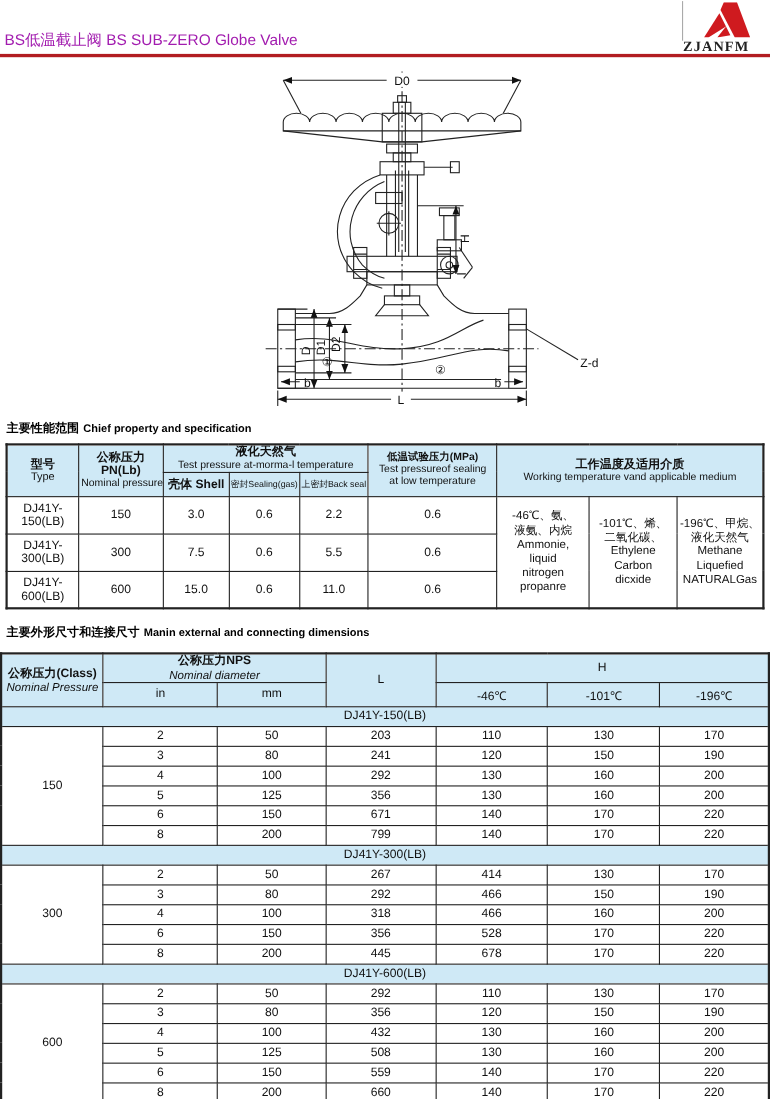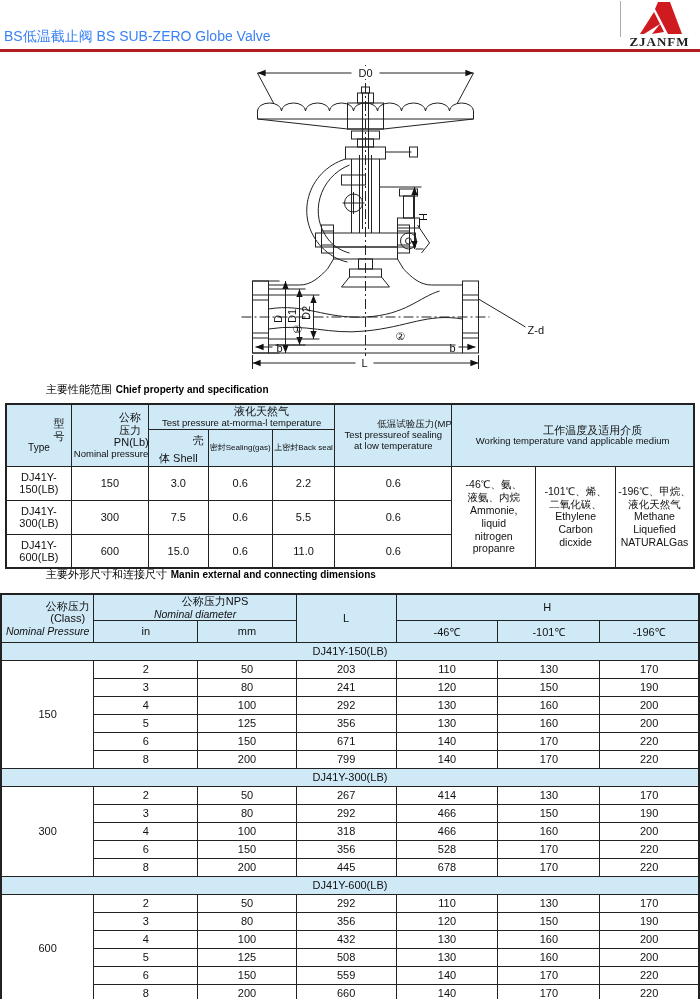--- a/index.html
+++ b/index.html
@@ -3,42 +3,42 @@
 <meta charset="utf-8">
 <style>
   * { margin:0; padding:0; box-sizing:border-box; }
   html,body { background:#fff; }
   body {
     width:700px; height:999px; position:relative; overflow:hidden;
     font-family:"Liberation Sans", sans-serif; color:#111;
   }
   
   .header { position:absolute; top:0; left:0; width:700px; height:49px; }
-  .doc-title { position:absolute; left:4px; bottom:3px; font-size:14px; color:#3b82f6; }
+  .doc-title { position:absolute; left:4px; bottom:3px; font-size:14px; color:#a21caf; }
   .company { position:absolute; right:88px; top:3px; text-align:center; line-height:1.05; }
   .company-cn { font-size:21px; font-weight:bold; letter-spacing:2px; }
   .company-en { font-size:11.5px; font-weight:bold; letter-spacing:.2px; margin-top:2px; }
   .logo { position:absolute; right:2px; top:1px; width:78px; height:36px;
-          border-left:1px solid #aaa; text-align:center; }
+          border-left:1px solid #aaa; }
   .logo svg { display:block; margin:1px auto 0; }
   .logo-text { font-family:"Liberation Serif", serif; font-weight:bold; font-size:13px; color:#222; letter-spacing:1px; }
   .red-rule { position:absolute; top:49px; left:0; width:700px; height:3px; background:var(--accent,#b21d22); }
   
   .drawing { position:absolute; left:226px; top:57px; width:348px; height:320px;text-align:right; }
   .drawing text { font-size:11px; fill:#111; font-family:"Liberation Sans", sans-serif; }
   
   .section-title { position:absolute; left:6px; font-size:13.5px; font-weight:bold; color:#000; }
   #title1 { top:381px; }
   #title2 { top:566px; }
   .section-title .en { font-weight:bold; }
   
   table { border-collapse:collapse; table-layout:fixed; background:#fff; }
   th,td { border:1px solid #222; text-align:center; vertical-align:middle; padding:0 2px; overflow:hidden; }
   th { background:var(--table-head,#cfe9f6); font-weight:normal; }
-  .cn { font-weight:normal; font-size:11px; line-height:1.15;margin-left:40px; }
+  .cn { font-weight:bold; font-size:11px; line-height:1.15; }
   .en { font-size:10px; line-height:1.15; }
   .sm { font-size:9.5px; white-space:nowrap; }
   .tiny { font-size:8px; white-space:nowrap; padding:0 1px; }
   #spec-table { position:absolute; left:5px; top:403px; width:690px; border:2px solid #222; }
   #spec-table thead th { height:22px; }
   #spec-body td { height:34px; font-size:11px; }
   #spec-body td.medium { font-size:10.5px; line-height:1.22; padding:2px; }
   #dim-table { position:absolute; left:0px; top:593px; width:700px; border:2px solid #222; }
   #dim-table thead th { height:22px; font-size:11px; }
   #dim-table thead .cn { font-size:11px; }

